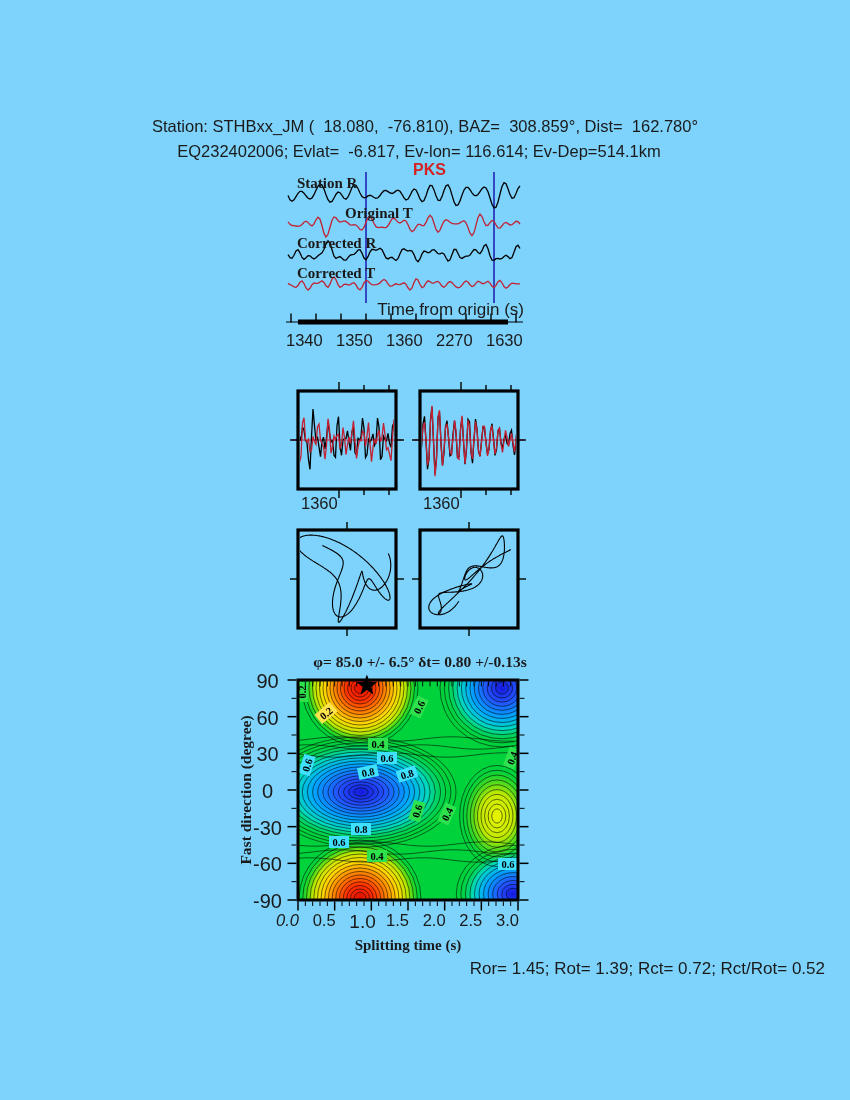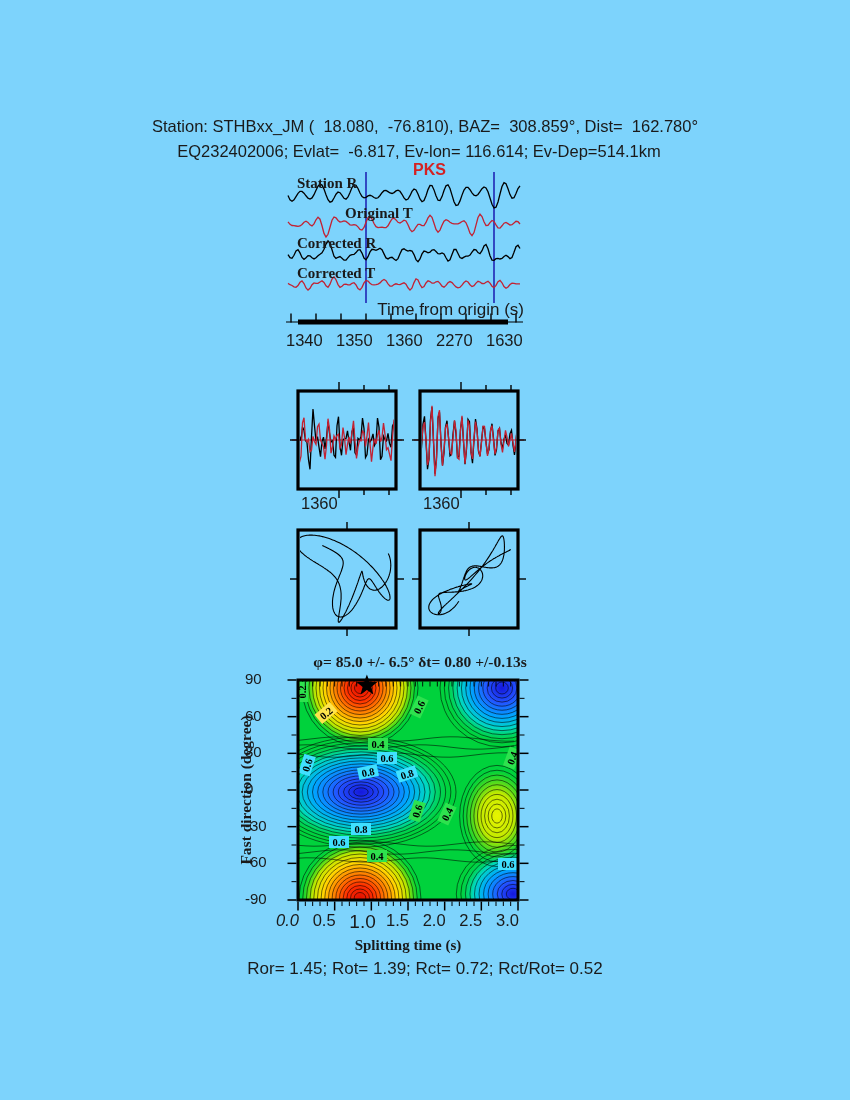--- a/index.html
+++ b/index.html
@@ -3,21 +3,21 @@
 <meta charset="utf-8">
 <style>
   html,body{margin:0;padding:0;background:#ffffff;}
   #page{position:relative;width:850px;height:1100px;background:#7dd3fc;overflow:hidden;
         font-family:"Liberation Sans",sans-serif;color:#1a1a1a;}
   .abs{position:absolute;}
   .hdr{white-space:pre;font-size:16.5px;text-align:center;}
   .serifb{font-family:"Liberation Serif",serif;font-weight:bold;}
   .tracelab{font-family:"Liberation Serif",serif;font-weight:bold;font-size:15px;}
   .tick{position:absolute;font-size:16.5px;}
-  .ytick{position:absolute;font-size:15px;text-align:left;}
+  .ytick{position:absolute;font-size:20px;text-align:center;}
   #fig{position:absolute;left:0;top:0;}
   .red{color:#d42222;}
 </style>
 </head>
 <body>
 
 <div id="page">
 
   <div class="abs hdr" style="left:15px;top:117px;width:820px;">Station: STHBxx_JM (  18.080,  -76.810), BAZ=  308.859°, Dist=  162.780°</div>
   <div class="abs hdr" style="left:9px;top:142px;width:820px;">EQ232402006; Evlat=  -6.817, Ev-lon= 116.614; Ev-Dep=514.1km</div>
@@ -417,14 +417,14 @@
   <div id="xticks">
       <span class="tick" style="left: 276px; top: 911px; width: 44px; font-size: 16.5px; font-style: italic;">0.0</span>
       <span class="tick" style="left: 312.667px; top: 911px; width: 44px; font-size: 16.5px;">0.5</span>
       <span class="tick" style="left: 349.333px; top: 911px; width: 44px; font-size: 19px;">1.0</span>
       <span class="tick" style="left: 386px; top: 911px; width: 44px; font-size: 16.5px;">1.5</span>
       <span class="tick" style="left: 422.667px; top: 911px; width: 44px; font-size: 16.5px;">2.0</span>
       <span class="tick" style="left: 459.333px; top: 911px; width: 44px; font-size: 16.5px;">2.5</span>
       <span class="tick" style="left: 496px; top: 911px; width: 44px; font-size: 16.5px;">3.0</span>
     </div>
 
-  <div class="abs" style="left:25px;top:959px;width:800px;text-align:center;font-size:17px;">Ror= 1.45; Rot= 1.39; Rct= 0.72; Rct/Rot= 0.52</div>
+  <div class="abs" style="left:25px;top:959px;width:800px;text-align:right;font-size:17px;">Ror= 1.45; Rot= 1.39; Rct= 0.72; Rct/Rot= 0.52</div>
 </div>
 
 </body></html>

